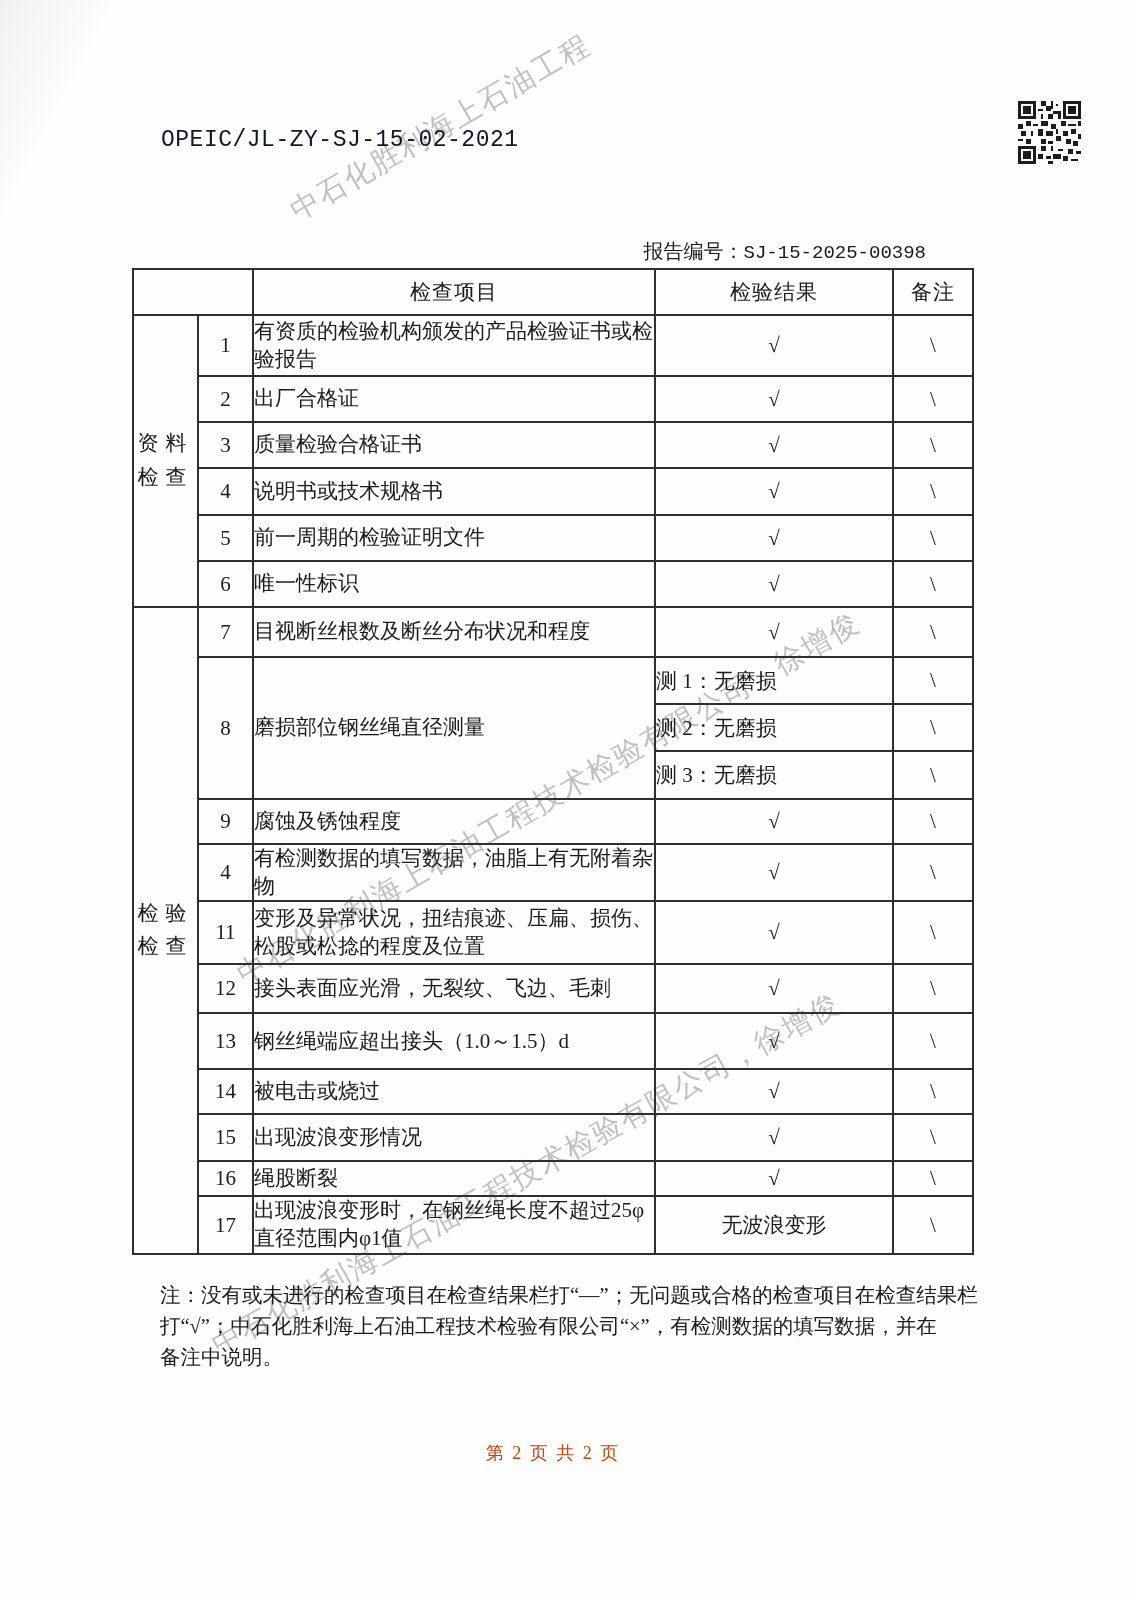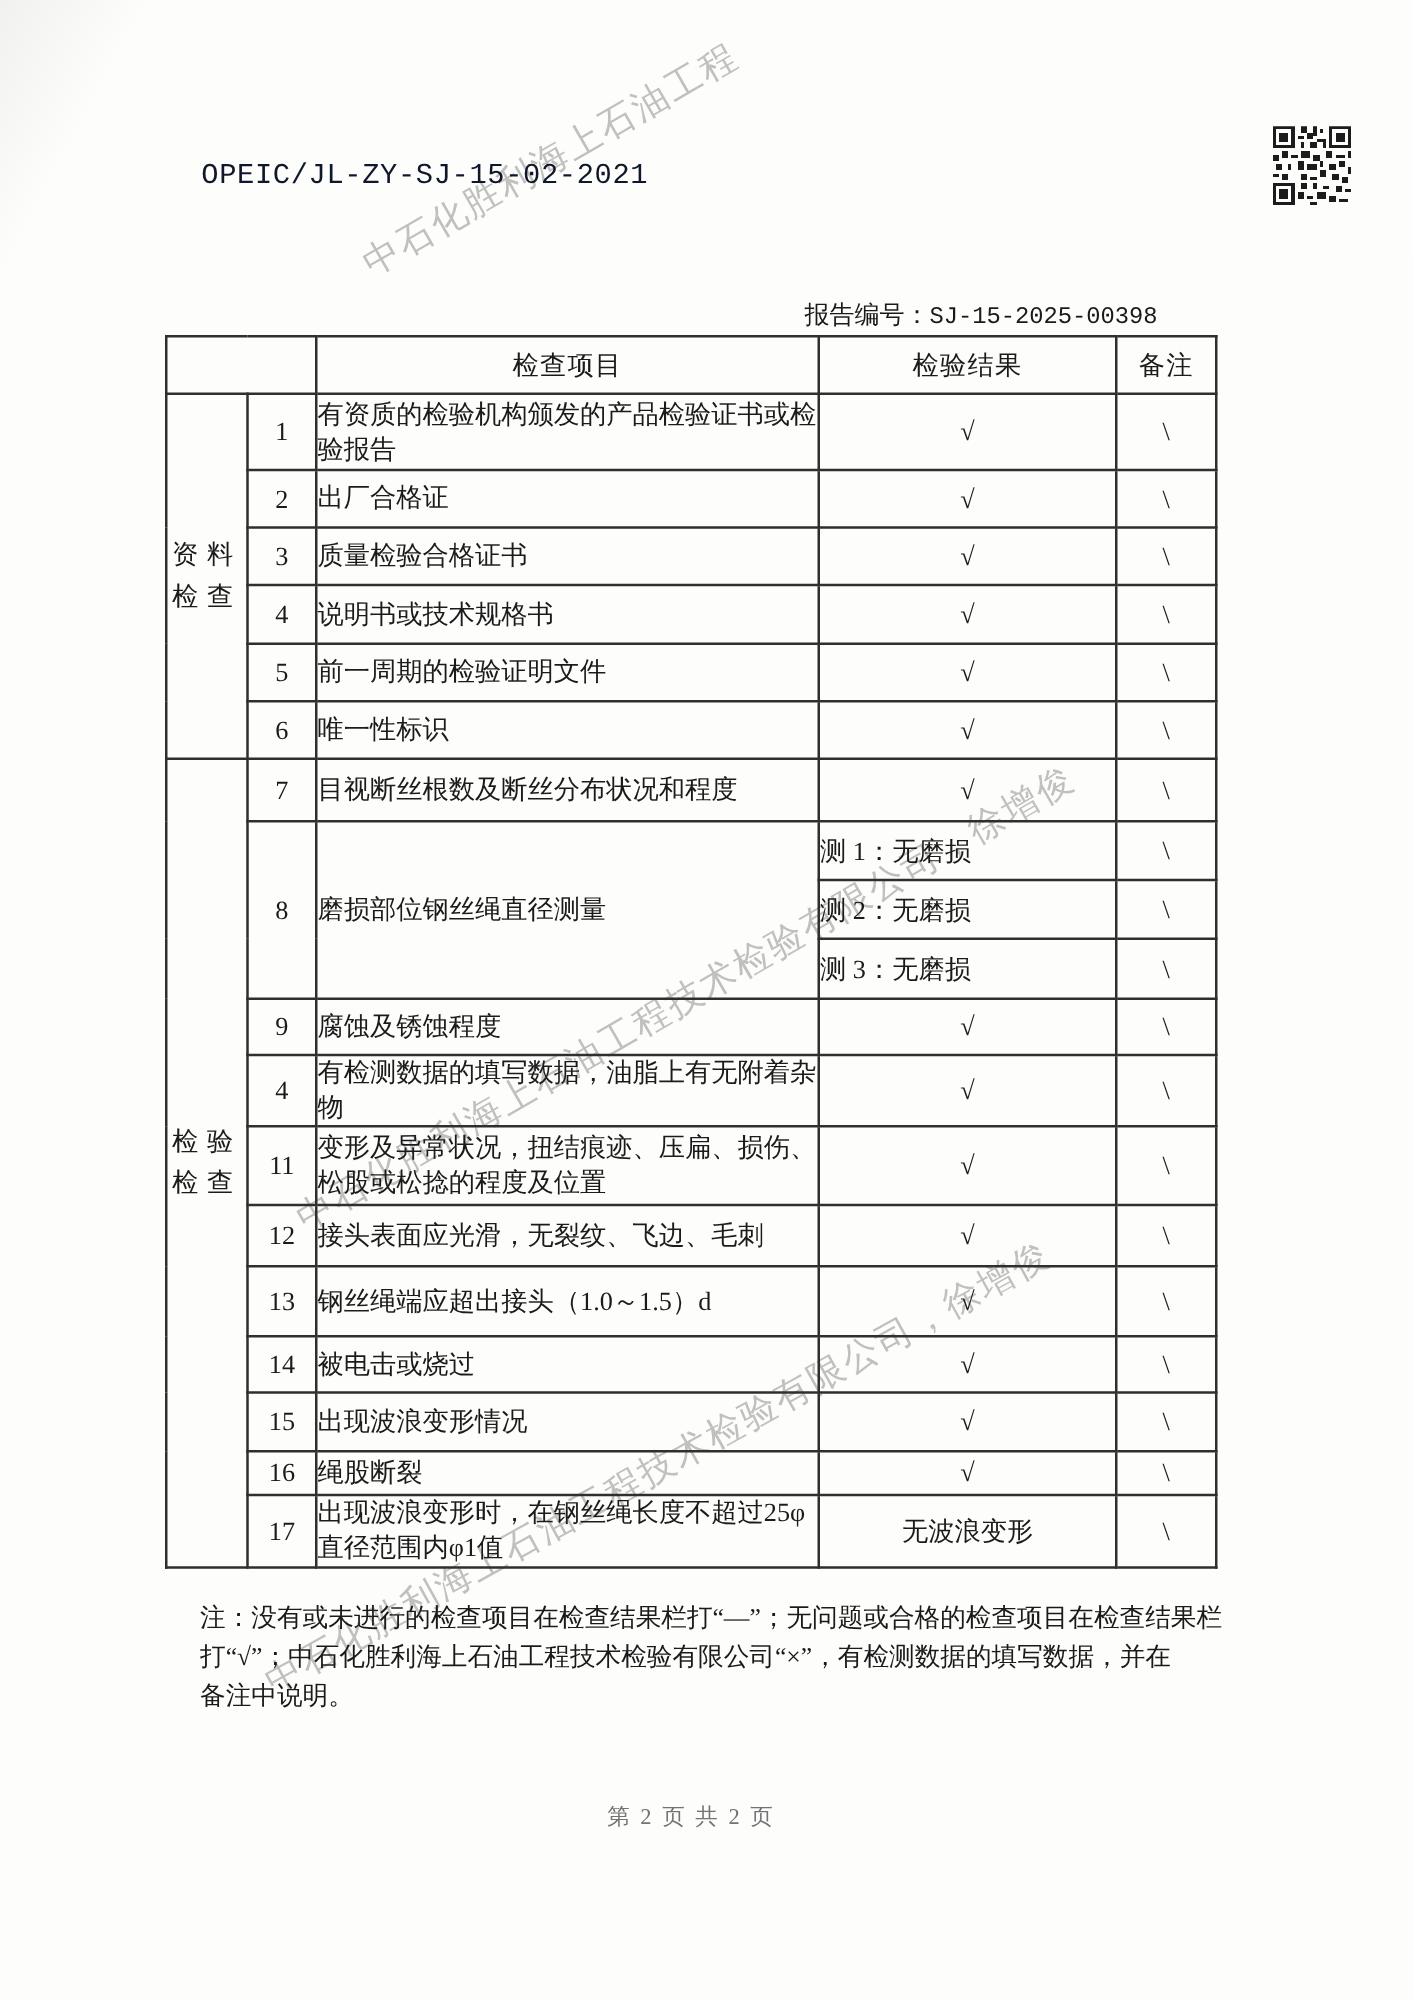--- a/index.html
+++ b/index.html
@@ -52,21 +52,21 @@
   td.c-item { text-align:left; padding:3px 11px; line-height:1.32; }
   td.c-res { text-align:center; }
   td.res-left { text-align:left; padding-left:13px; }
   td.c-rem { text-align:center; font-size:20px; }
   .note {
     position:absolute; left:160px; top:1280px; width:830px;
     font-size:20.5px; line-height:31px; color:#1a1a1a; white-space:nowrap;
   }
   .footer {
     position:absolute; left:0; top:1441px; width:1106px; text-align:center;
-    font-size:18px; letter-spacing:2px; color:#737373;
+    font-size:18px; letter-spacing:2px; color:#c2410c;
   }
 </style>
 </head>
 <body>
 
 <div class="page">
   <div class="corner-shade"></div>
 
   <div class="wm wm-a">中石化胜利海上石油工程</div>
   <div class="wm wm-b">中石化胜利海上石油工程技术检验有限公司，徐增俊</div>

